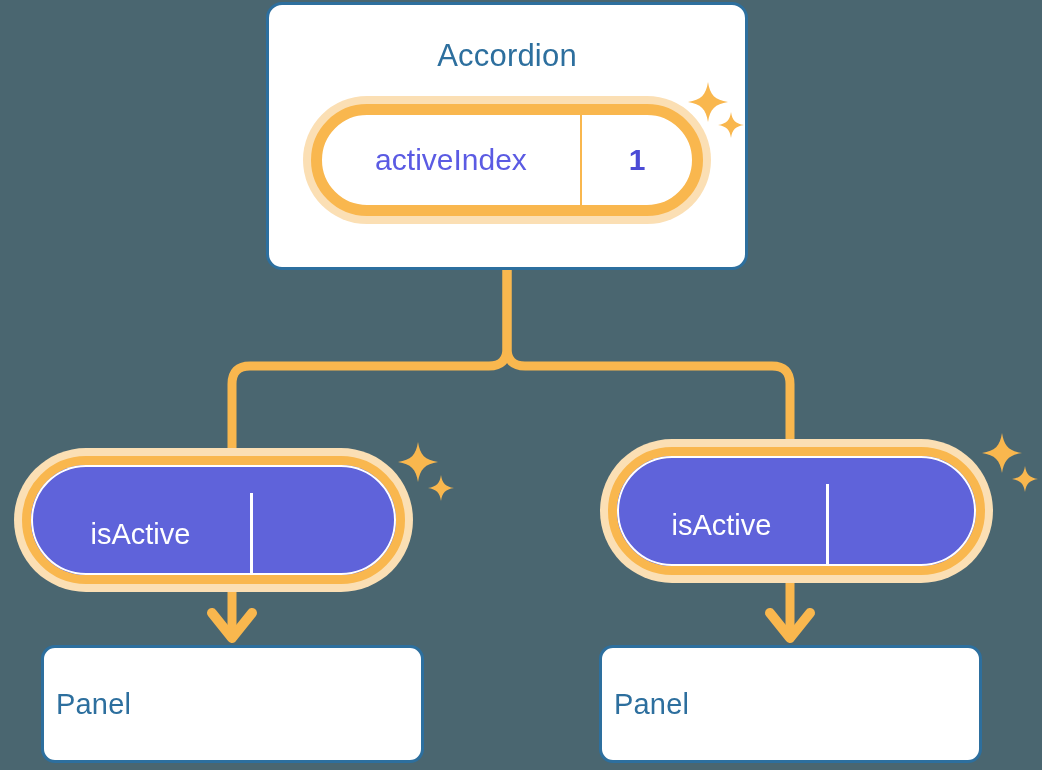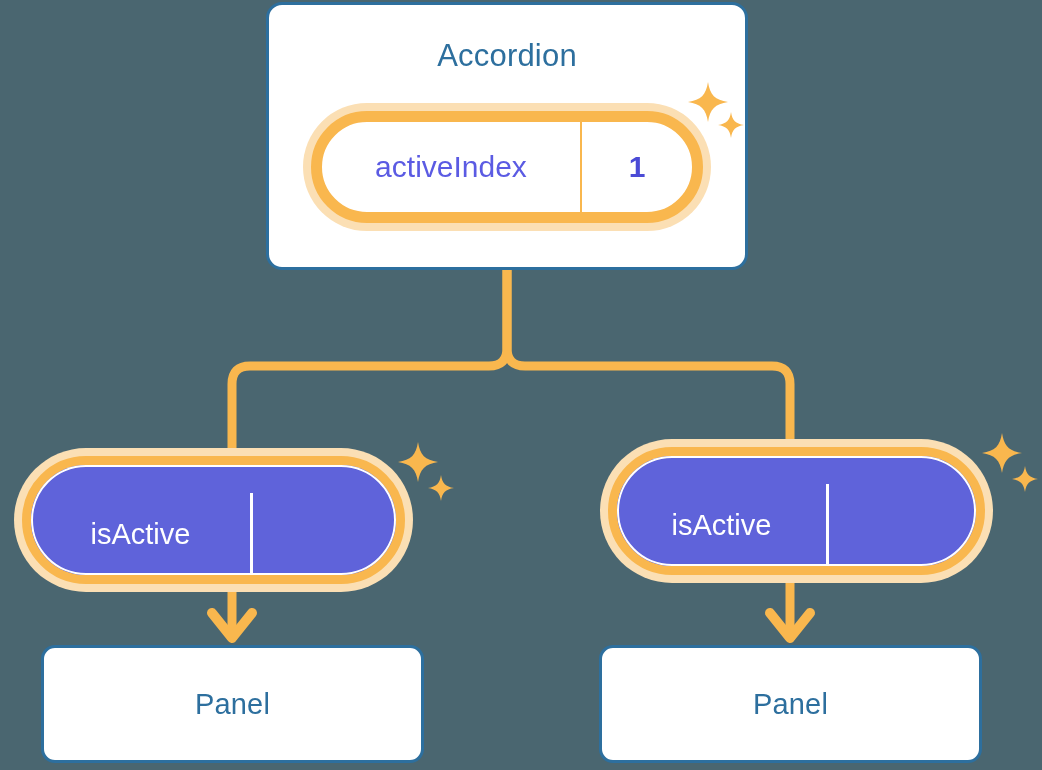--- a/index.html
+++ b/index.html
@@ -59,21 +59,22 @@
   #accordion-card .card-title {
     margin-top: 33px;
   }
 
   
   .panel-card {
     width: 383px;
     height: 118px;
     display: flex;
     align-items: center;
-    justify-content: center;
+    justify-content: flex-start;
+    padding-left: 12px;
   }
   #panel-left  { left: 41px;  top: 645px; }
   #panel-right { left: 599px; top: 645px; }
   .panel-card .card-title { font-size: 29px; }
 
   
   .pill {
     position: absolute;
     z-index: 4;
     box-sizing: border-box;
@@ -89,21 +90,21 @@
     display: flex;
     align-items: center;
     justify-content: center;
     white-space: nowrap;
     box-sizing: border-box;
   }
 
   
   #pill-activeindex {
     left: 311px;
-    top: 111px;
+    top: 104px;
     width: 392px;
     height: 112px;
     border-width: 11px;
     box-shadow: 0 0 0 8px #fbdfb4;
     border-radius: 999px;
     overflow: hidden;
   }
   #pill-activeindex .pill-key {
     flex: 0 0 260px;
     color: #5b5be3;

